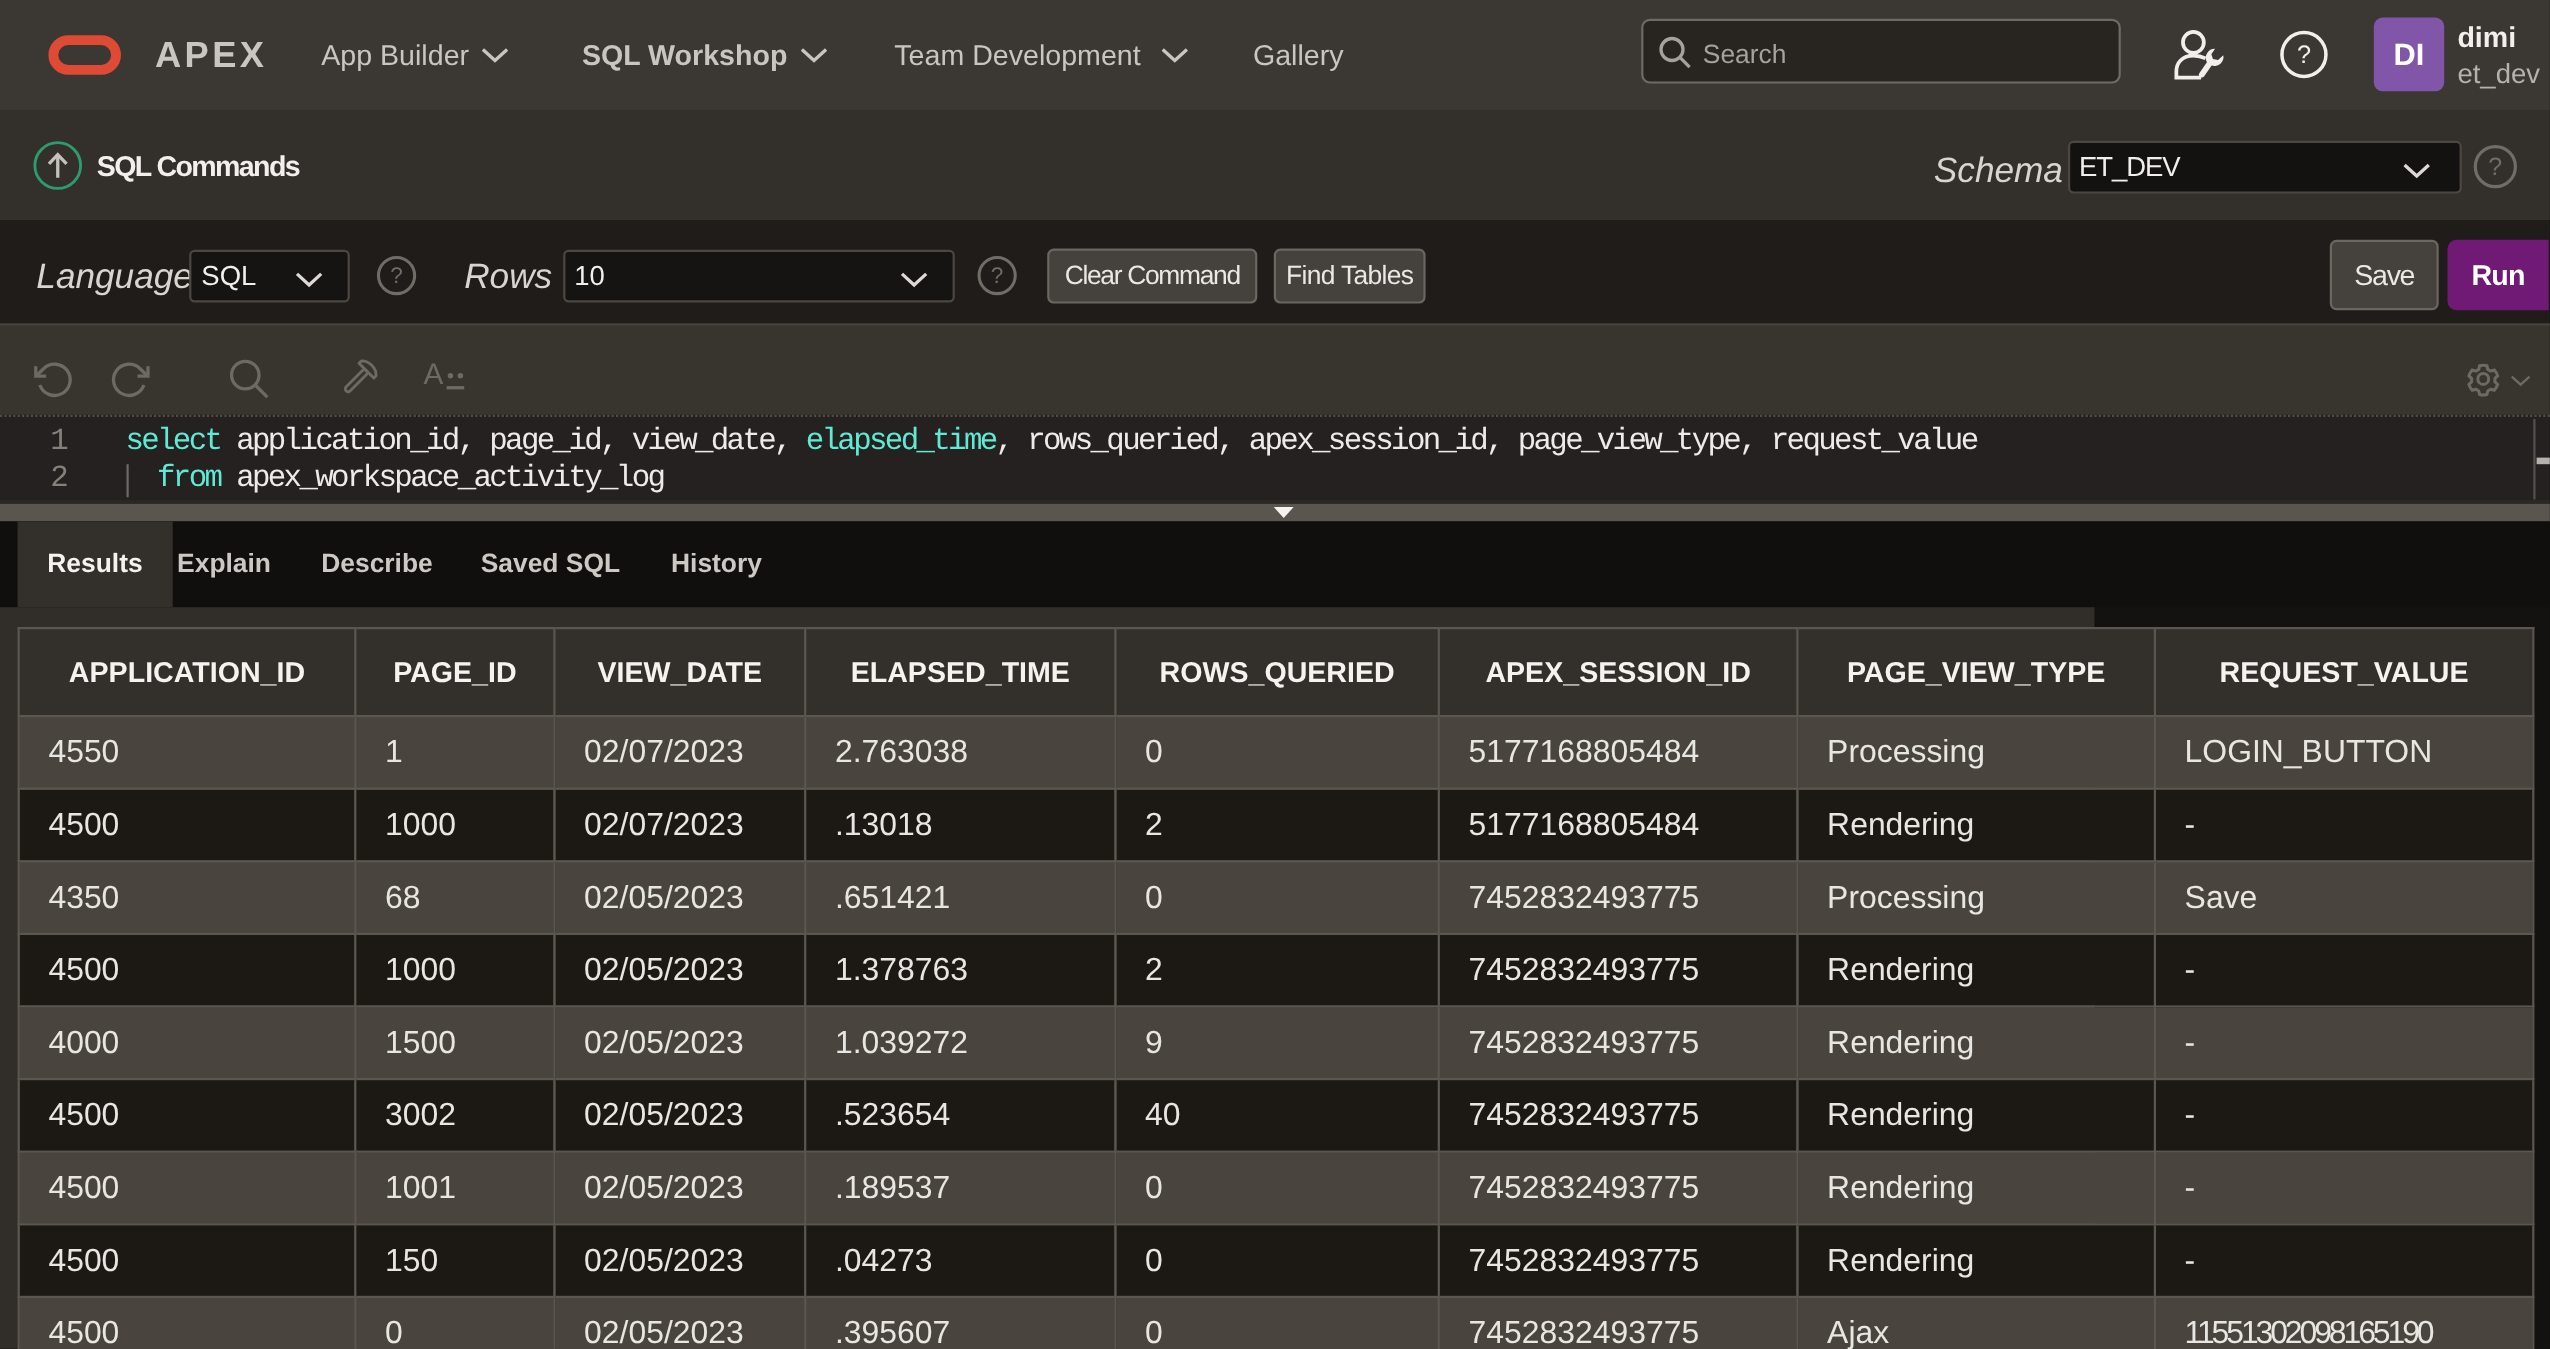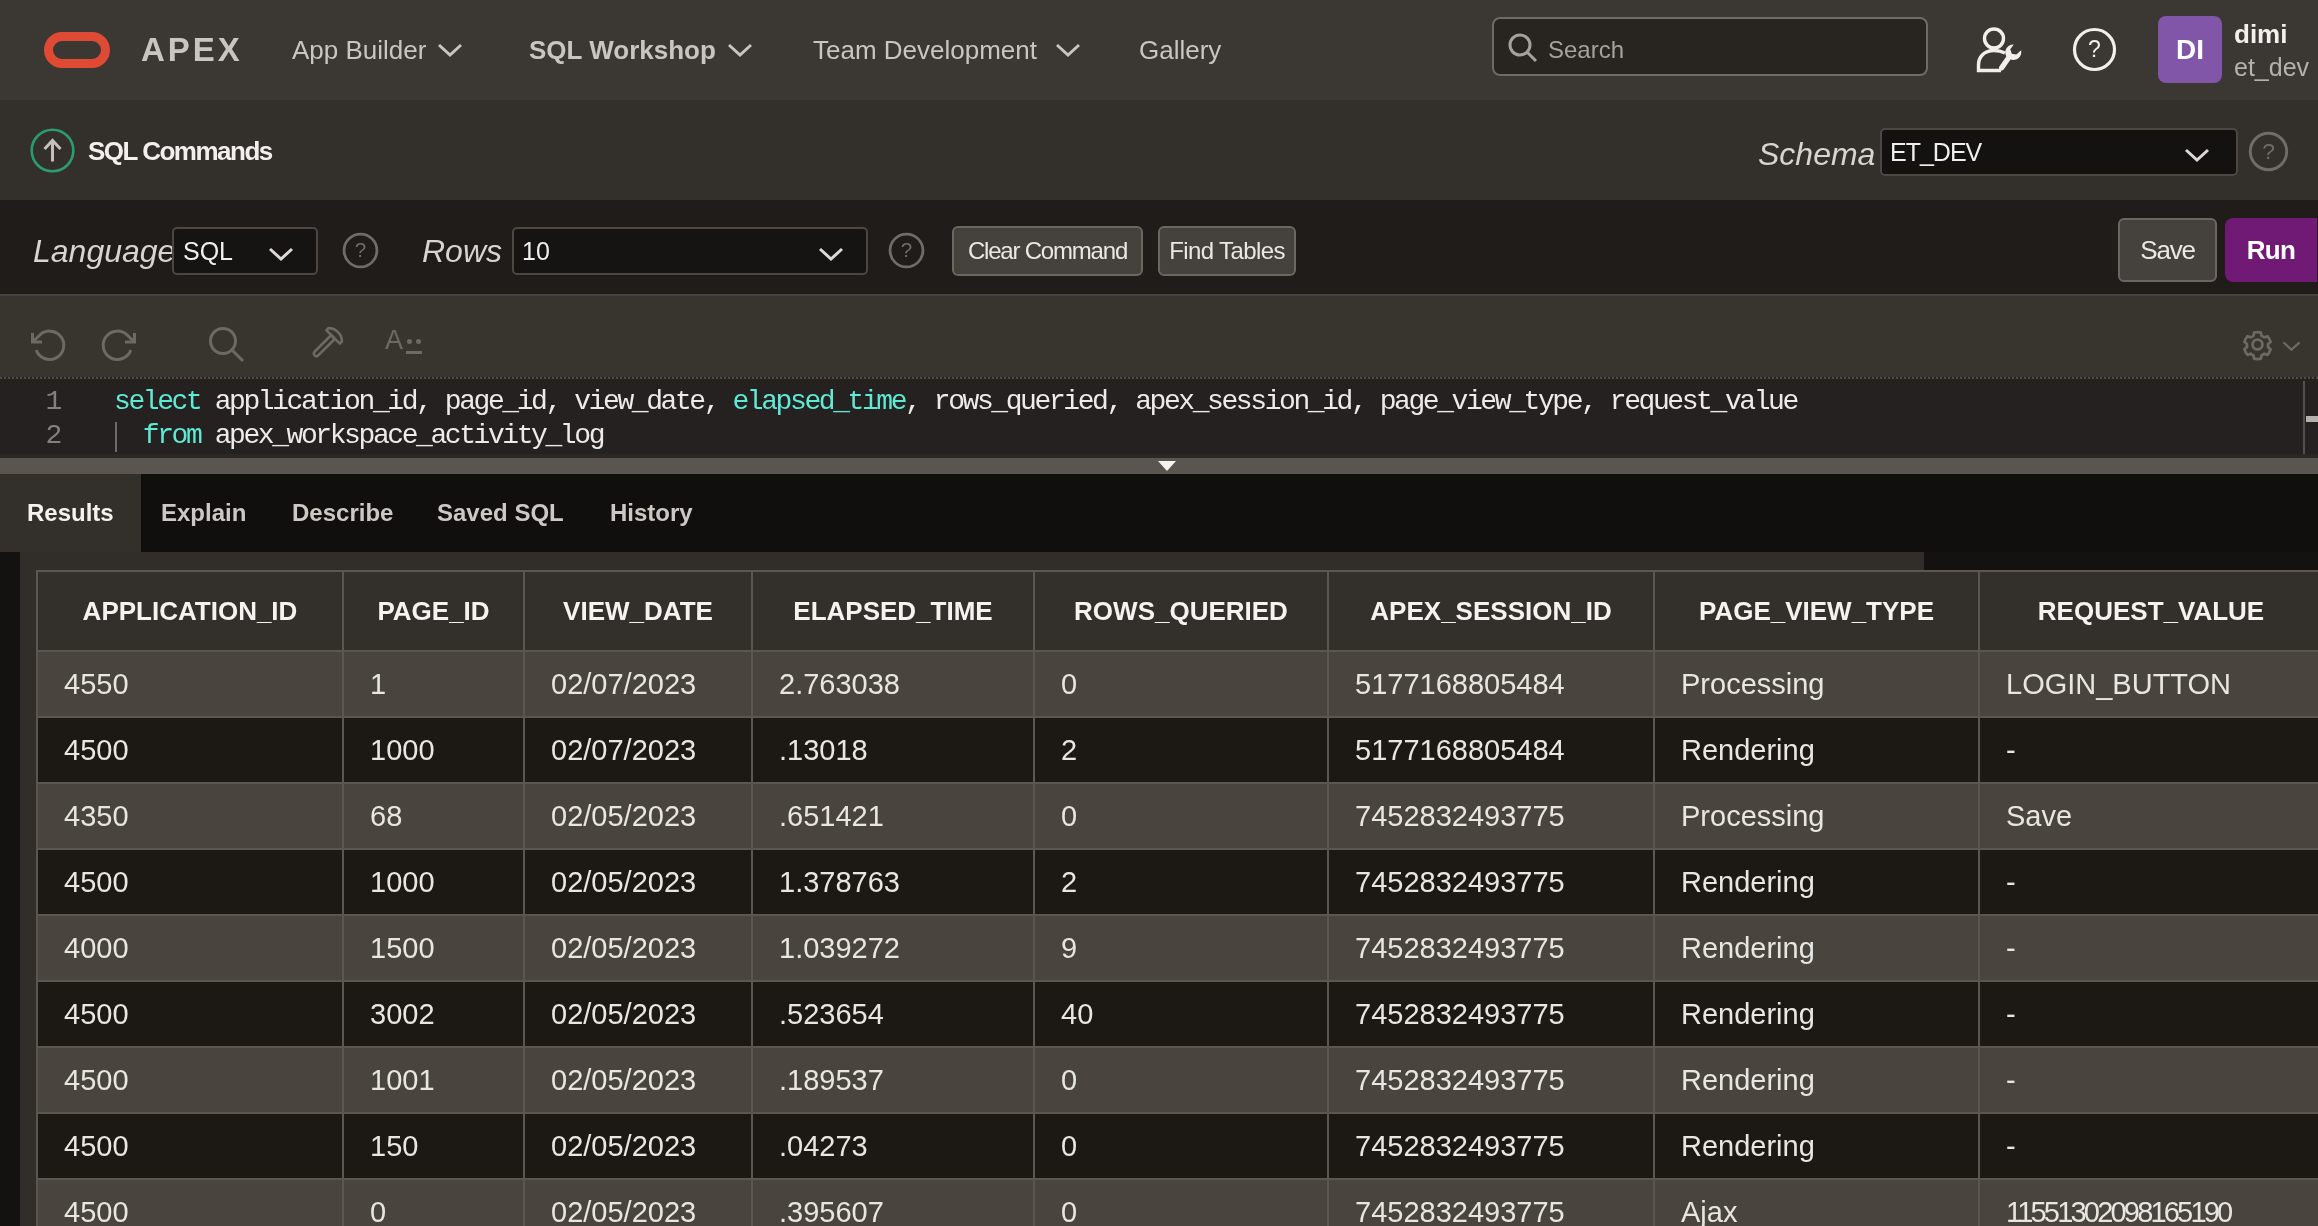--- a/index.html
+++ b/index.html
@@ -32,21 +32,21 @@
   .strip { position:absolute; left:0; top:454px; width:2318px; height:4px; background:#2a2724; }
   .splitter { position:absolute; left:0; top:458px; width:2318px; height:16px; background:#5a554e; }
   .splitter .tri { position:absolute; left:1158px; top:3px; width:0; height:0;
     border-left:9px solid transparent; border-right:9px solid transparent; border-top:10px solid #f5f3f1; }
   
   .tabs { position:absolute; left:0; top:474px; width:2318px; height:78px; background:#110f0d; }
   .tab { position:absolute; top:0; height:78px; display:flex; align-items:center;
     color:#ccc9c4; font-size:24px; font-weight:bold; }
   .tab.active { background:#332f2b; color:#f5f3f0; }
   
-  .results { position:absolute; left:0; top:552px; width:1904px; height:674px; background:#312d29;margin-left:20px; }
+  .results { position:absolute; left:0; top:552px; width:1904px; height:674px; background:#312d29; }
   table { border-collapse:collapse; table-layout:fixed; width:2286px; position:absolute; left:16px; top:18px; }
   th, td { border:2px solid #5b564f; overflow:hidden; }
   th { height:80px; background:#332f2b; color:#f5f3f0; font-size:26px; font-weight:bold; text-align:center; }
   td { height:66px; font-size:29px; color:#e8e6e2; text-align:left; padding-left:26px; font-weight:normal; }
   tr.lt td { background:#49443d; }
   tr.dk td { background:#1c1915; }
 </style>
 </head>
 <body>
 
@@ -193,21 +193,21 @@
   <div class="abs" style="left:115px; top:43px; width:2px; height:30px; background:#6f6a63;"></div>
   <div class="abs" style="left:2303px; top:2px; width:2px; height:74px; background:#55504a;"></div>
   <div class="abs" style="left:2306px; top:37px; width:12px; height:6px; background:#b5b1ac;"></div>
 </div>
 <div class="strip"></div>
 <div class="splitter">
     <div class="tri"></div>
   </div>
 
 <div class="tabs">
-  <div class="tab active" style="left:0; padding:0 27px;text-align:center;">Results</div>
+  <div class="tab active" style="left:16px; padding:0 27px;text-align:center;">Results</div>
   <div class="tab" style="left:161px;">Explain</div>
   <div class="tab" style="left:292px;">Describe</div>
   <div class="tab" style="left:437px;">Saved SQL</div>
   <div class="tab" style="left:610px;">History</div>
 </div>
 
 <div class="results">
   <table>
     <colgroup>
       <col style="width:306px">

